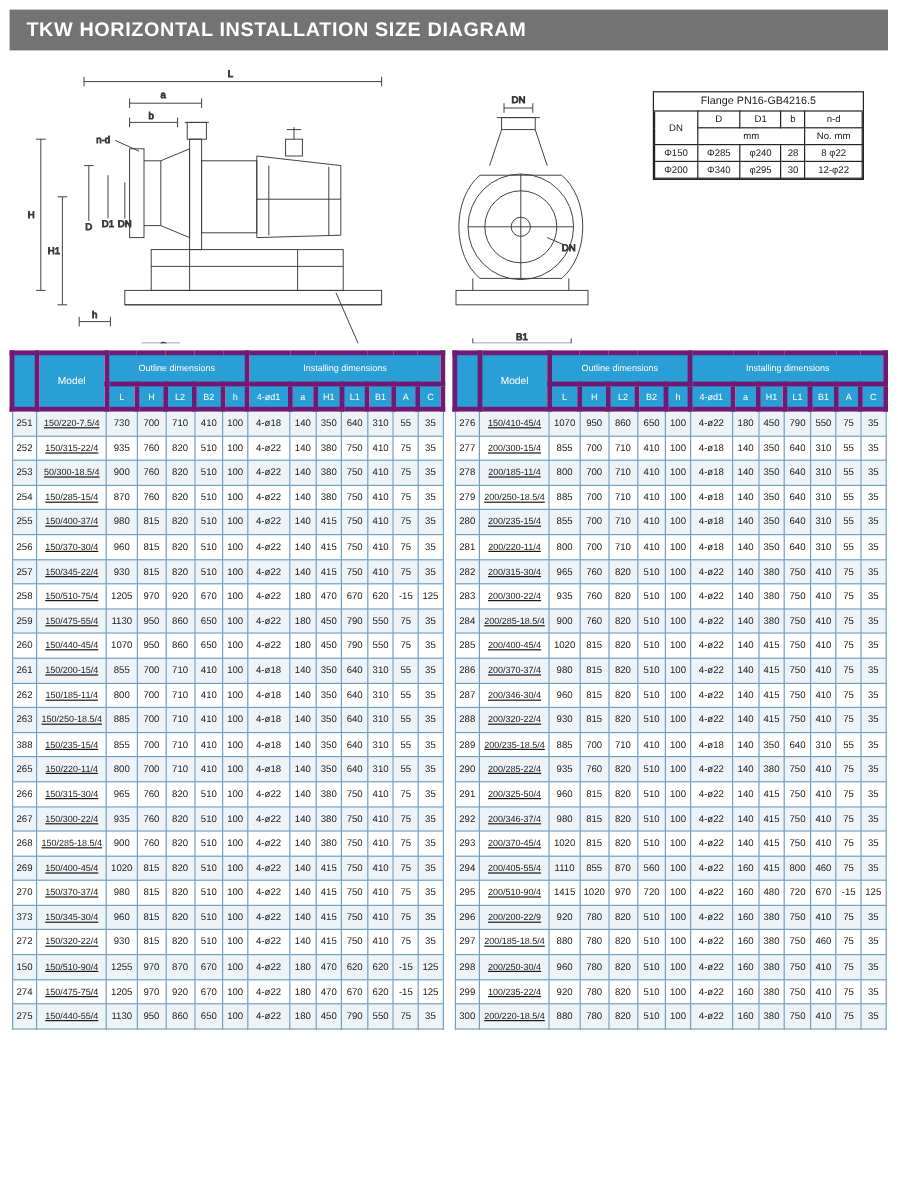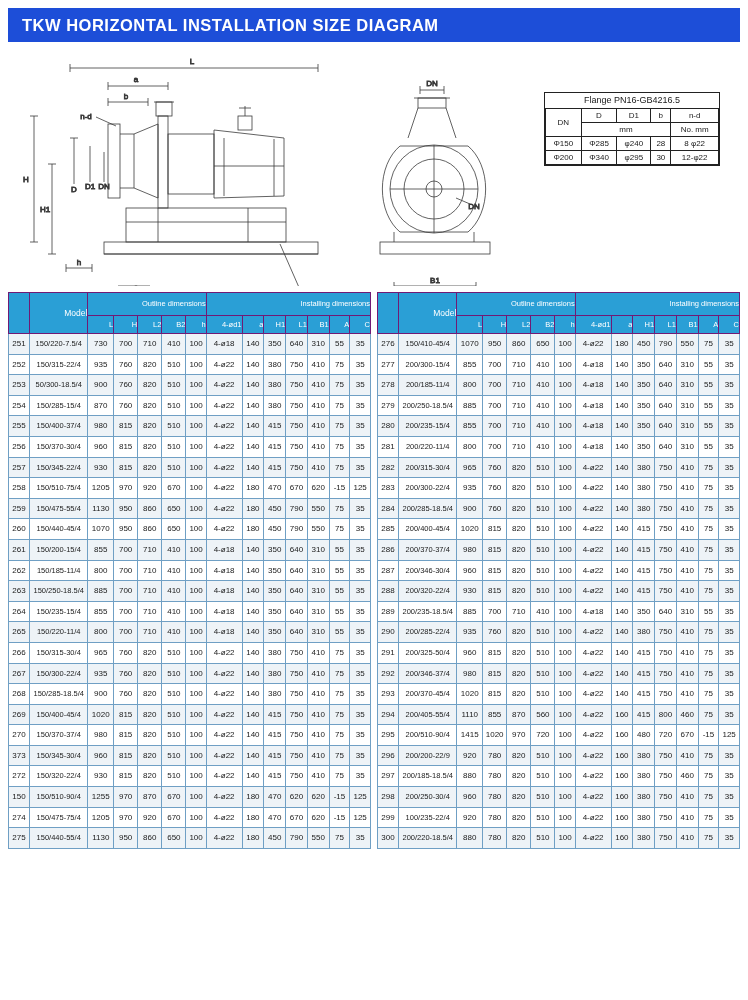--- a/index.html
+++ b/index.html
@@ -8,21 +8,21 @@
     width: 748px;
     height: 1000px;
     background: #ffffff;
     font-family: "Liberation Sans", sans-serif;
     color: #1a1a1a;
     overflow: hidden;
   }
 
   
   .header-bar {
-    background: #1d4ed8;
+    background: #737373;
     height: 34px;
     margin: 8px 8px 0 8px;
     display: flex;
     align-items: center;
     padding-left: 14px;
   }
   .header-bar .title {
     color: #ffffff;
     font-size: 16.5px;
     font-weight: bold;
@@ -34,21 +34,21 @@
     position: relative;
     height: 240px;
     margin: 4px 8px 0 8px;
   }
   .diagram-svg { display: block; }
 
   
   .flange-box {
     position: absolute;
     left: 536px;
-    top: 46px;
+    top: 30px;
     width: 176px;
     border: 1px solid #222;
     background: #fff;
     font-size: 8px;
   }
   .flange-box table {
     border-collapse: collapse;
     width: 100%;
     font-size: 8px;
   }
@@ -86,32 +86,31 @@
     padding: 0;
     height: 19.6px;
     line-height: 19.6px;
     font-weight: normal;
     white-space: nowrap;
     overflow: hidden;
   }
   table.data thead th {
     background: #2a9fd6;
     color: #ffffff;
-    border: 1px solid #701a75;
+    border: 4px solid #701a75;
     font-size: 7.5px;
     height: 17px;
     line-height: 17px;
-    text-align: right;
   }
   table.data thead th.grp { font-size: 7.5px; height: 22px; line-height: 22px;}
   table.data thead th.modelhdr { font-size: 8.5px; }
   table.data tbody tr:nth-child(odd) { background: #eef3f7; }
   table.data tbody tr:nth-child(even) { background: #ffffff; }
   td.num { font-size: 8px; }
-  td.model { font-size: 7.5px; }
+  td.model { font-size: 7.5px; text-decoration: underline; }
 
   
   col.c-no    { width: 5.4%; }
   col.c-model { width: 15.0%; }
   col.c-L     { width: 6.6%; }
   col.c-H     { width: 6.2%; }
   col.c-L2    { width: 6.2%; }
   col.c-B2    { width: 6.2%; }
   col.c-h     { width: 5.2%; }
   col.c-d1    { width: 9.2%; }
@@ -536,21 +535,21 @@
             <td class="num">100</td>
             <td class="num">4-ø18</td>
             <td class="num">140</td>
             <td class="num">350</td>
             <td class="num">640</td>
             <td class="num">310</td>
             <td class="num">55</td>
             <td class="num">35</td>
           </tr>
           <tr>
-            <td class="num">264</td>
+            <td class="num">388</td>
             <td class="model">150/235-15/4</td>
             <td class="num">855</td>
             <td class="num">700</td>
             <td class="num">710</td>
             <td class="num">410</td>
             <td class="num">100</td>
             <td class="num">4-ø18</td>
             <td class="num">140</td>
             <td class="num">350</td>
             <td class="num">640</td>

